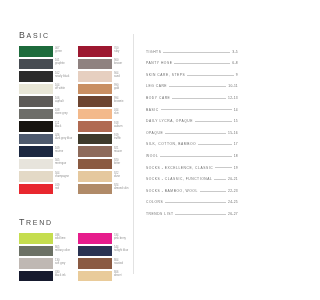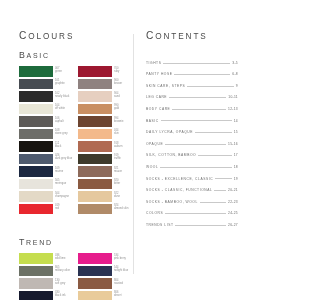--- a/index.html
+++ b/index.html
@@ -50,23 +50,20 @@
 </style>
 </head>
 <body>
 
 <div class="page">
 
   <div class="divider"></div>
 
   <div class="left-col">
 
-    <div class="h-main">
-      <span class="cap">C</span><span>OLOURS</span>
-    </div>
 
     <div class="h-sub">
       <span class="cap">B</span><span>ASIC</span>
     </div>
 
     <div class="swatch-grid">
       <div class="swatch-col">
           <div class="swatch-row">
             <div class="chip" style="background: rgb(29, 107, 60);"></div>
             <div class="chip-meta">
@@ -304,23 +301,20 @@
                 <div class="chip-nm">desert</div>
               </div>
             </div>
           </div>
       </div>
     </div>
 
   </div>
 
   <div class="right-col">
-    <div class="h-main">
-      <span class="cap">C</span><span>ONTENTS</span>
-    </div>
     <div class="toc">
         <div class="toc-row">
           <span class="toc-label">TIGHTS</span>
           <span class="toc-dots"></span>
           <span class="toc-page">3-5</span>
         </div>
         <div class="toc-row">
           <span class="toc-label">PANTY HOSE</span>
           <span class="toc-dots"></span>
           <span class="toc-page">6-8</span>

